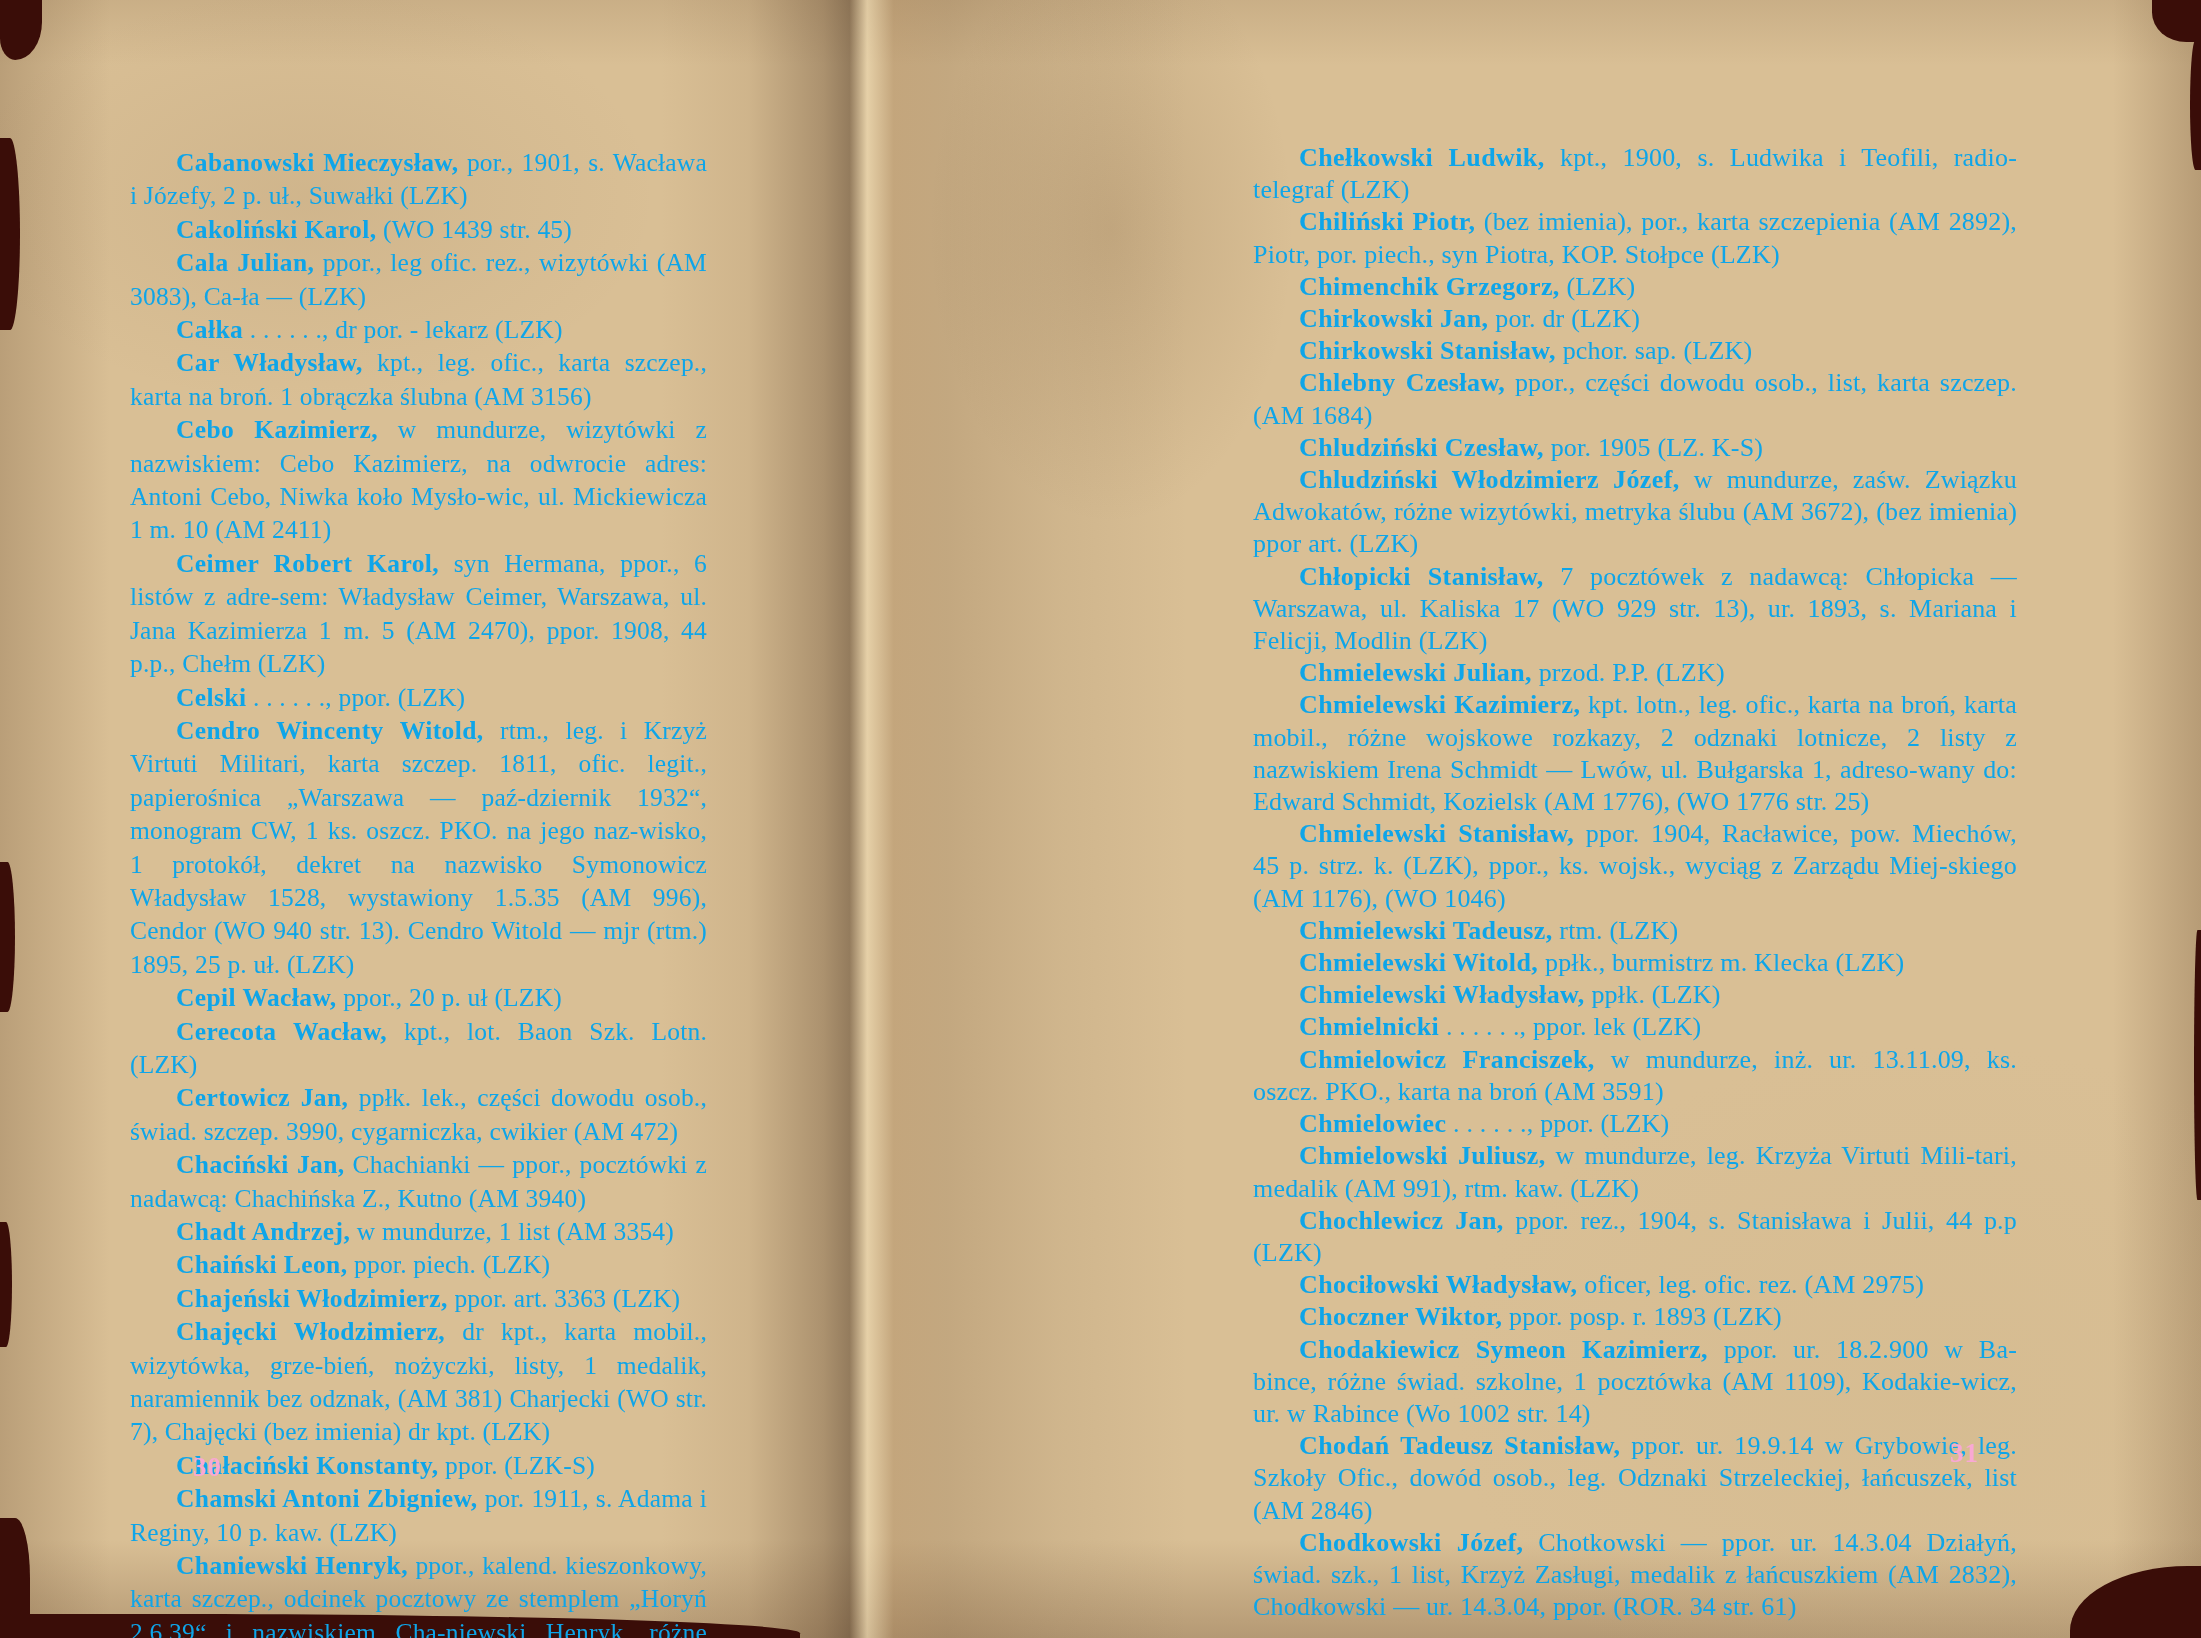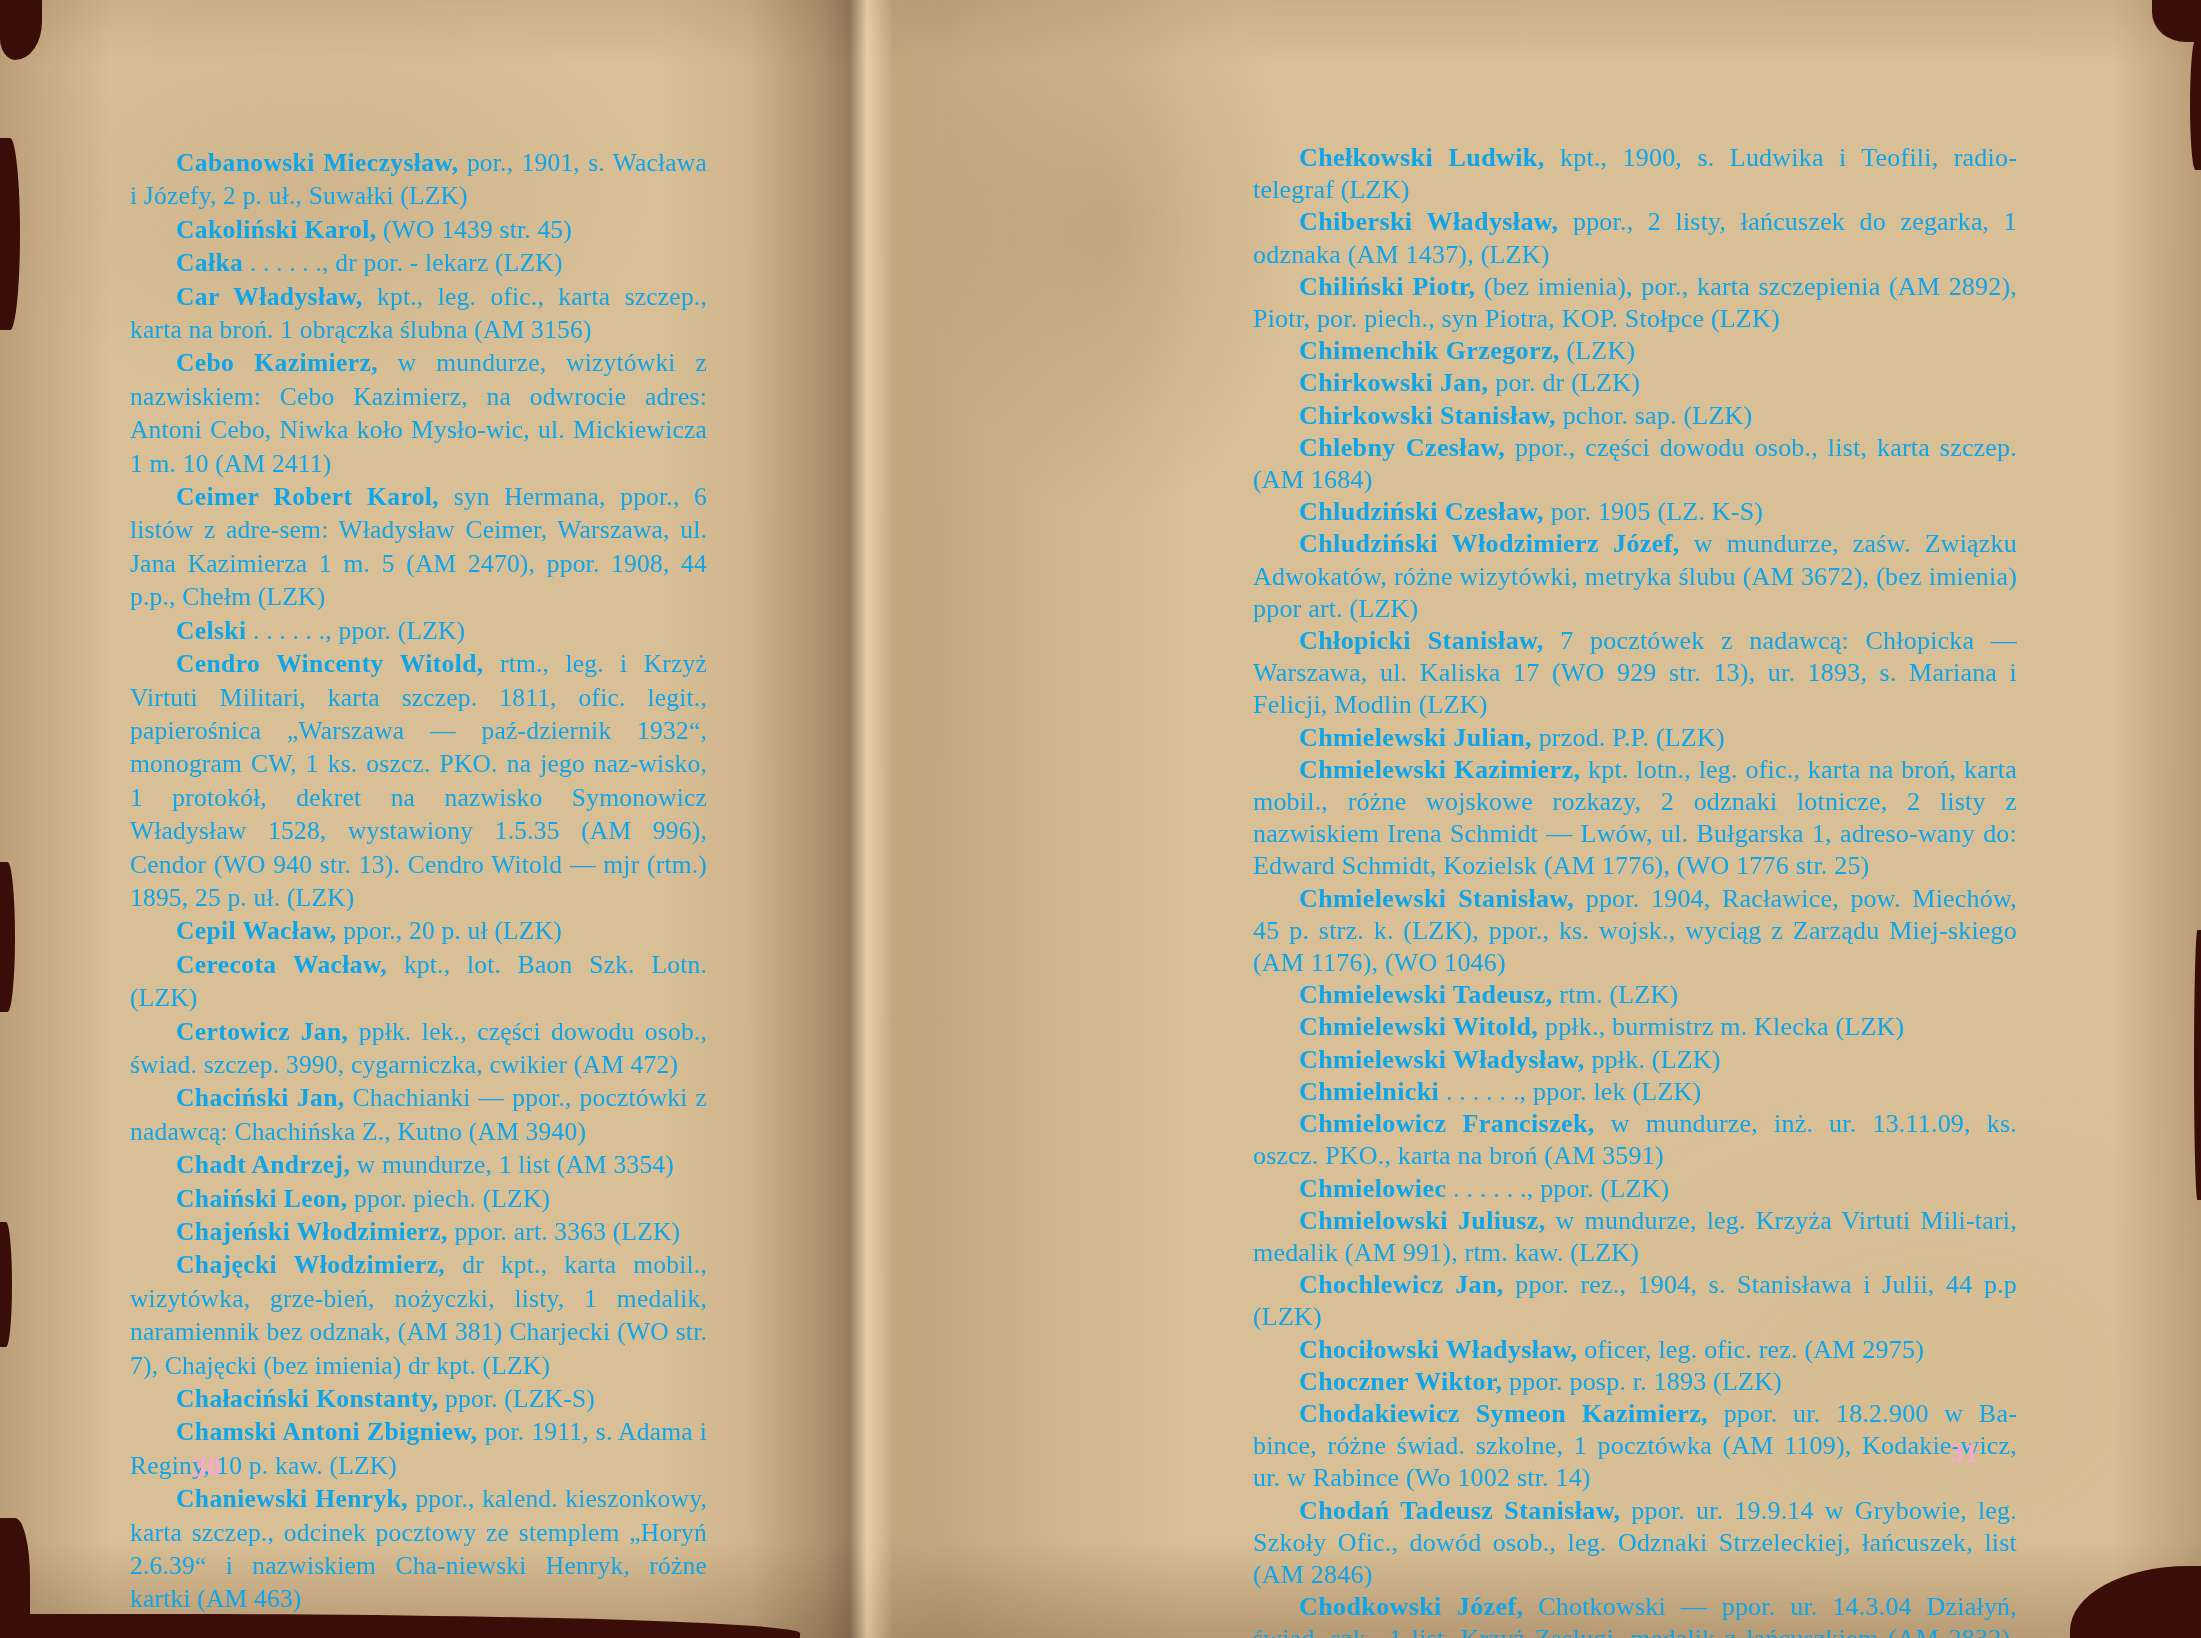--- a/index.html
+++ b/index.html
@@ -77,20 +77,21 @@
   <div class="edge e-bl"></div>
   <div class="edge e-bottom"></div>
   <div class="edge e-tr"></div>
   <div class="edge e-r1"></div>
   <div class="edge e-r2"></div>
   <div class="edge e-br"></div>
 
   <div class="column" id="col-left">
       <p class="entry"><b class="entry-name">Cabanowski Mieczysław,</b><span> por., 1901, s. Wacława i Józefy, 2 p. uł., Suwałki (LZK)</span></p>
       <p class="entry"><b class="entry-name">Cakoliński Karol,</b><span> (WO 1439 str. 45)</span></p>
+      <p class="entry"><b class="entry-name">Cala Julian,</b><span> ppor., leg ofic. rez., wizytówki (AM 3083), Ca-ła — (LZK)</span></p>
       <p class="entry"><b class="entry-name">Całka</b><span> . . . . . ., dr por. - lekarz (LZK)</span></p>
       <p class="entry"><b class="entry-name">Car Władysław,</b><span> kpt., leg. ofic., karta szczep., karta na broń. 1 obrączka ślubna (AM 3156)</span></p>
       <p class="entry"><b class="entry-name">Cebo Kazimierz,</b><span> w mundurze, wizytówki z nazwiskiem: Cebo Kazimierz, na odwrocie adres: Antoni Cebo, Niwka koło Mysło-wic, ul. Mickiewicza 1 m. 10 (AM 2411)</span></p>
       <p class="entry"><b class="entry-name">Ceimer Robert Karol,</b><span> syn Hermana, ppor., 6 listów z adre-sem: Władysław Ceimer, Warszawa, ul. Jana Kazimierza 1 m. 5 (AM 2470), ppor. 1908, 44 p.p., Chełm (LZK)</span></p>
       <p class="entry"><b class="entry-name">Celski</b><span> . . . . . ., ppor. (LZK)</span></p>
       <p class="entry"><b class="entry-name">Cendro Wincenty Witold,</b><span> rtm., leg. i Krzyż Virtuti Militari, karta szczep. 1811, ofic. legit., papierośnica „Warszawa — paź-dziernik 1932“, monogram CW, 1 ks. oszcz. PKO. na jego naz-wisko, 1 protokół, dekret na nazwisko Symonowicz Władysław 1528, wystawiony 1.5.35 (AM 996), Cendor (WO 940 str. 13). Cendro Witold — mjr (rtm.) 1895, 25 p. uł. (LZK)</span></p>
       <p class="entry"><b class="entry-name">Cepil Wacław,</b><span> ppor., 20 p. uł (LZK)</span></p>
       <p class="entry"><b class="entry-name">Cerecota Wacław,</b><span> kpt., lot. Baon Szk. Lotn. (LZK)</span></p>
       <p class="entry"><b class="entry-name">Certowicz Jan,</b><span> ppłk. lek., części dowodu osob., świad. szczep. 3990, cygarniczka, cwikier (AM 472)</span></p>
       <p class="entry"><b class="entry-name">Chaciński Jan,</b><span> Chachianki — ppor., pocztówki z nadawcą: Chachińska Z., Kutno (AM 3940)</span></p>
@@ -98,21 +99,20 @@
       <p class="entry"><b class="entry-name">Chaiński Leon,</b><span> ppor. piech. (LZK)</span></p>
       <p class="entry"><b class="entry-name">Chajeński Włodzimierz,</b><span> ppor. art. 3363 (LZK)</span></p>
       <p class="entry"><b class="entry-name">Chajęcki Włodzimierz,</b><span> dr kpt., karta mobil., wizytówka, grze-bień, nożyczki, listy, 1 medalik, naramiennik bez odznak, (AM 381) Charjecki (WO str. 7), Chajęcki (bez imienia) dr kpt. (LZK)</span></p>
       <p class="entry"><b class="entry-name">Chałaciński Konstanty,</b><span> ppor. (LZK-S)</span></p>
       <p class="entry"><b class="entry-name">Chamski Antoni Zbigniew,</b><span> por. 1911, s. Adama i Reginy, 10 p. kaw. (LZK)</span></p>
       <p class="entry"><b class="entry-name">Chaniewski Henryk,</b><span> ppor., kalend. kieszonkowy, karta szczep., odcinek pocztowy ze stemplem „Horyń 2.6.39“ i nazwiskiem Cha-niewski Henryk, różne kartki (AM 463)</span></p>
       <p class="entry"></p>
     </div>
   <div class="column" id="col-right">
       <p class="entry"><b class="entry-name">Chełkowski Ludwik,</b><span> kpt., 1900, s. Ludwika i Teofili, radio-telegraf (LZK)</span></p>
-      <p class="entry"><b class="entry-name">Chiberski Władysław,</b><span> ppor., 2 listy, łańcuszek do zegarka, 1 odznaka (AM 1437), (LZK)</span></p>
       <p class="entry"><b class="entry-name">Chiliński Piotr,</b><span> (bez imienia), por., karta szczepienia (AM 2892), Piotr, por. piech., syn Piotra, KOP. Stołpce (LZK)</span></p>
       <p class="entry"><b class="entry-name">Chimenchik Grzegorz,</b><span> (LZK)</span></p>
       <p class="entry"><b class="entry-name">Chirkowski Jan,</b><span> por. dr (LZK)</span></p>
       <p class="entry"><b class="entry-name">Chirkowski Stanisław,</b><span> pchor. sap. (LZK)</span></p>
       <p class="entry"><b class="entry-name">Chlebny Czesław,</b><span> ppor., części dowodu osob., list, karta szczep. (AM 1684)</span></p>
       <p class="entry"><b class="entry-name">Chludziński Czesław,</b><span> por. 1905 (LZ. K-S)</span></p>
       <p class="entry"><b class="entry-name">Chludziński Włodzimierz Józef,</b><span> w mundurze, zaśw. Związku Adwokatów, różne wizytówki, metryka ślubu (AM 3672), (bez imienia) ppor art. (LZK)</span></p>
       <p class="entry"><b class="entry-name">Chłopicki Stanisław,</b><span> 7 pocztówek z nadawcą: Chłopicka — Warszawa, ul. Kaliska 17 (WO 929 str. 13), ur. 1893, s. Mariana i Felicji, Modlin (LZK)</span></p>
       <p class="entry"><b class="entry-name">Chmielewski Julian,</b><span> przod. P.P. (LZK)</span></p>
       <p class="entry"><b class="entry-name">Chmielewski Kazimierz,</b><span> kpt. lotn., leg. ofic., karta na broń, karta mobil., różne wojskowe rozkazy, 2 odznaki lotnicze, 2 listy z nazwiskiem Irena Schmidt — Lwów, ul. Bułgarska 1, adreso-wany do: Edward Schmidt, Kozielsk (AM 1776), (WO 1776 str. 25)</span></p>

